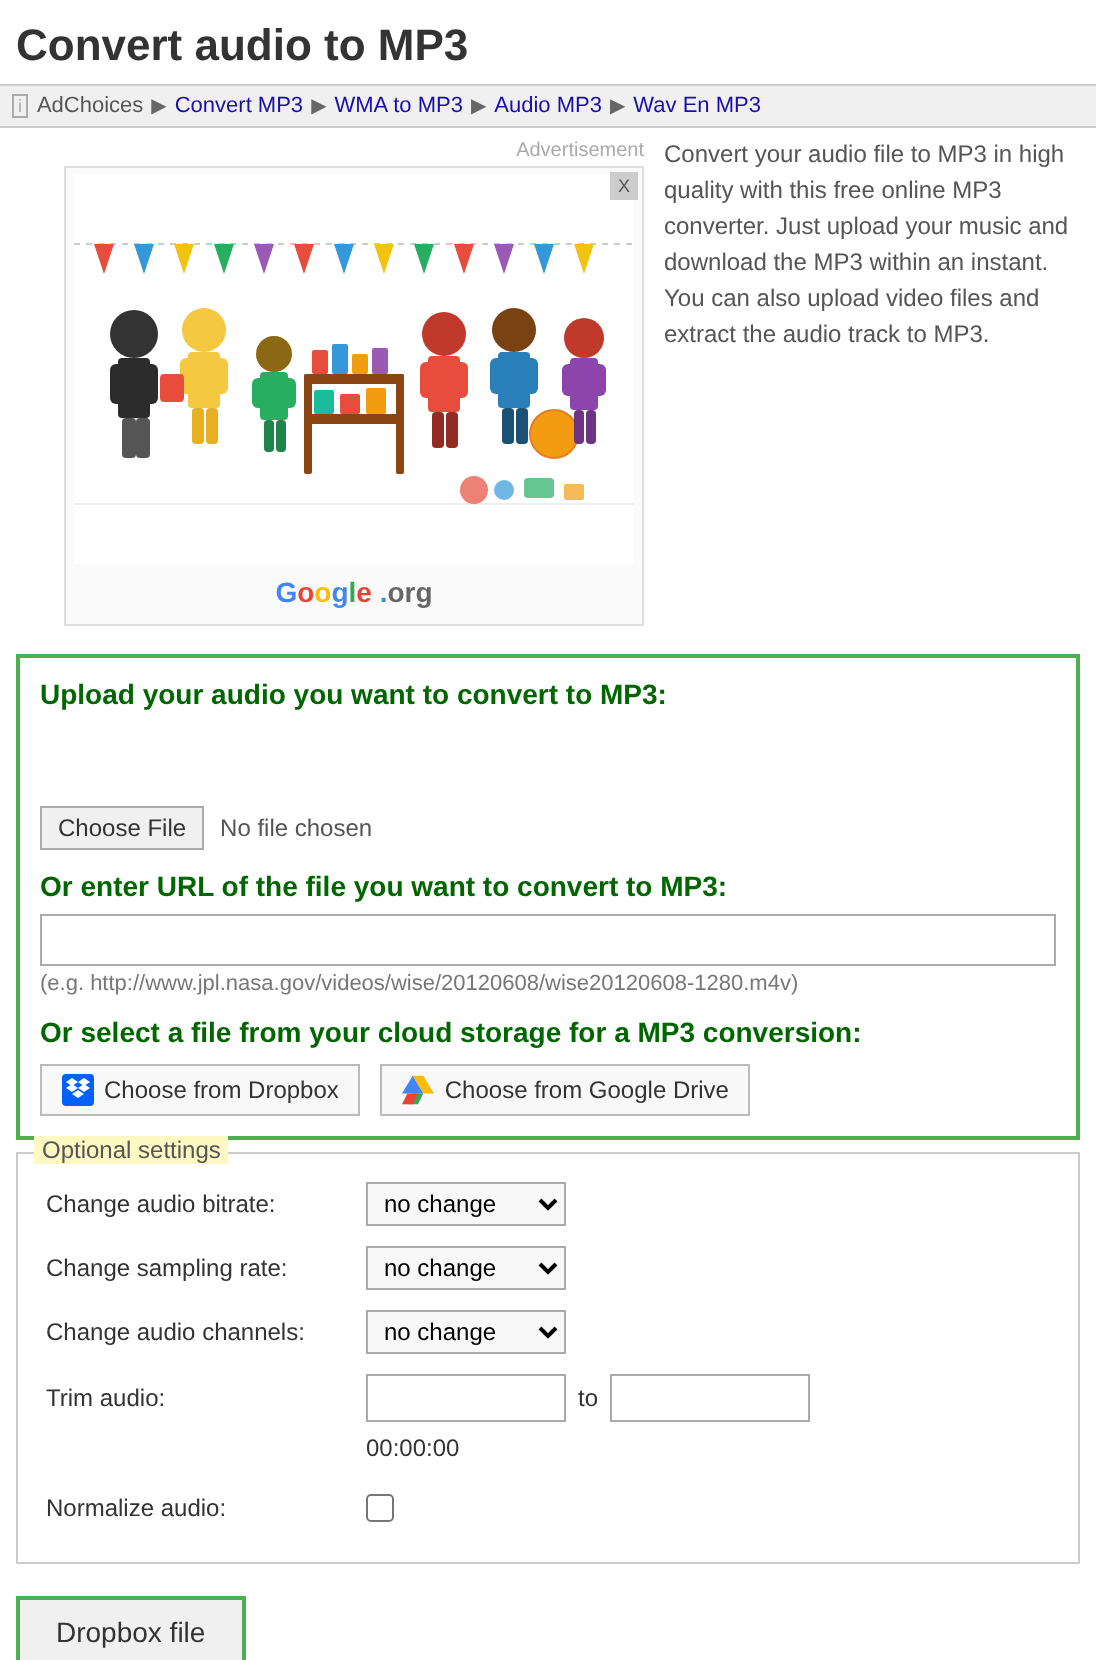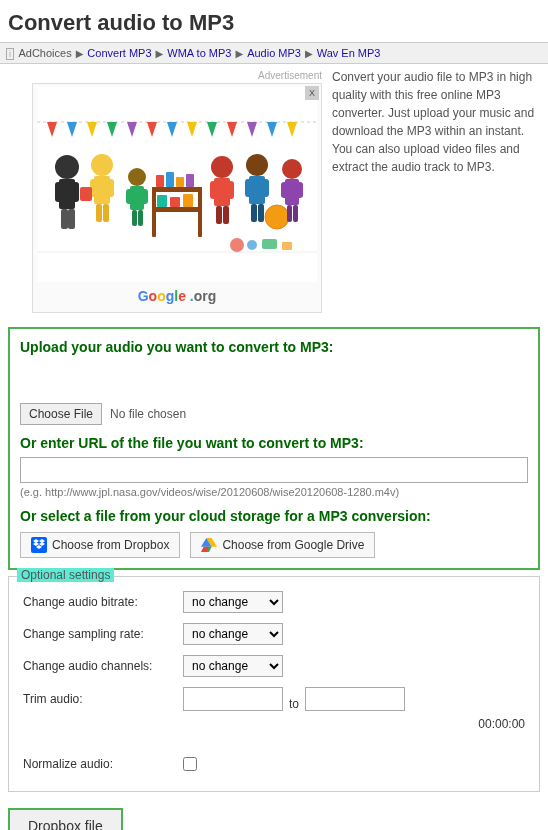--- a/index.html
+++ b/index.html
@@ -223,21 +223,21 @@
     .settings-select {
       padding: 2px 4px;
       font-size: 12px;
       border: 1px solid #aaa;
       background: #f8f8f8;
       min-width: 100px;
       cursor: pointer;
     }
     .trim-inputs {
       display: flex;
-      align-items: flex-end;
+      align-items: center;
       gap: 6px;
     }
     .trim-input {
       width: 100px;
       height: 24px;
       border: 1px solid #aaa;
       font-size: 12px;
       padding: 2px 4px;
     }
     .trim-to-label { font-size: 12px; color: #333; }
@@ -245,23 +245,22 @@
       width: 100px;
       height: 24px;
       border: 1px solid #aaa;
       font-size: 12px;
       padding: 2px 4px;
     }
     .time-display {
       font-size: 12px;
       color: #333;
       margin-top: -4px;
-      margin-bottom: 26px;
+      margin-bottom: 16px;
       margin-left: 160px;
-      text-align: right;
     }
     .normalize-checkbox {
       width: 14px;
       height: 14px;
       cursor: pointer;
     }
 
     
     .convert-section {
       display: flex;
@@ -302,21 +301,21 @@
       padding: 0 14px 10px 14px;
       position: relative;
     }
     .fieldset-legend {
       font-size: 12px;
       color: #555;
       padding: 0 4px;
       position: absolute;
       top: -9px;
       left: 8px;
-      background: #5eead4;
+      background: #fef9c3;
     }
     .fieldset-content {
       margin-top: 14px;
     }
   </style>
 </head>
 <body>
 
 <h1 id="page-title">Convert audio to MP3</h1>
 

